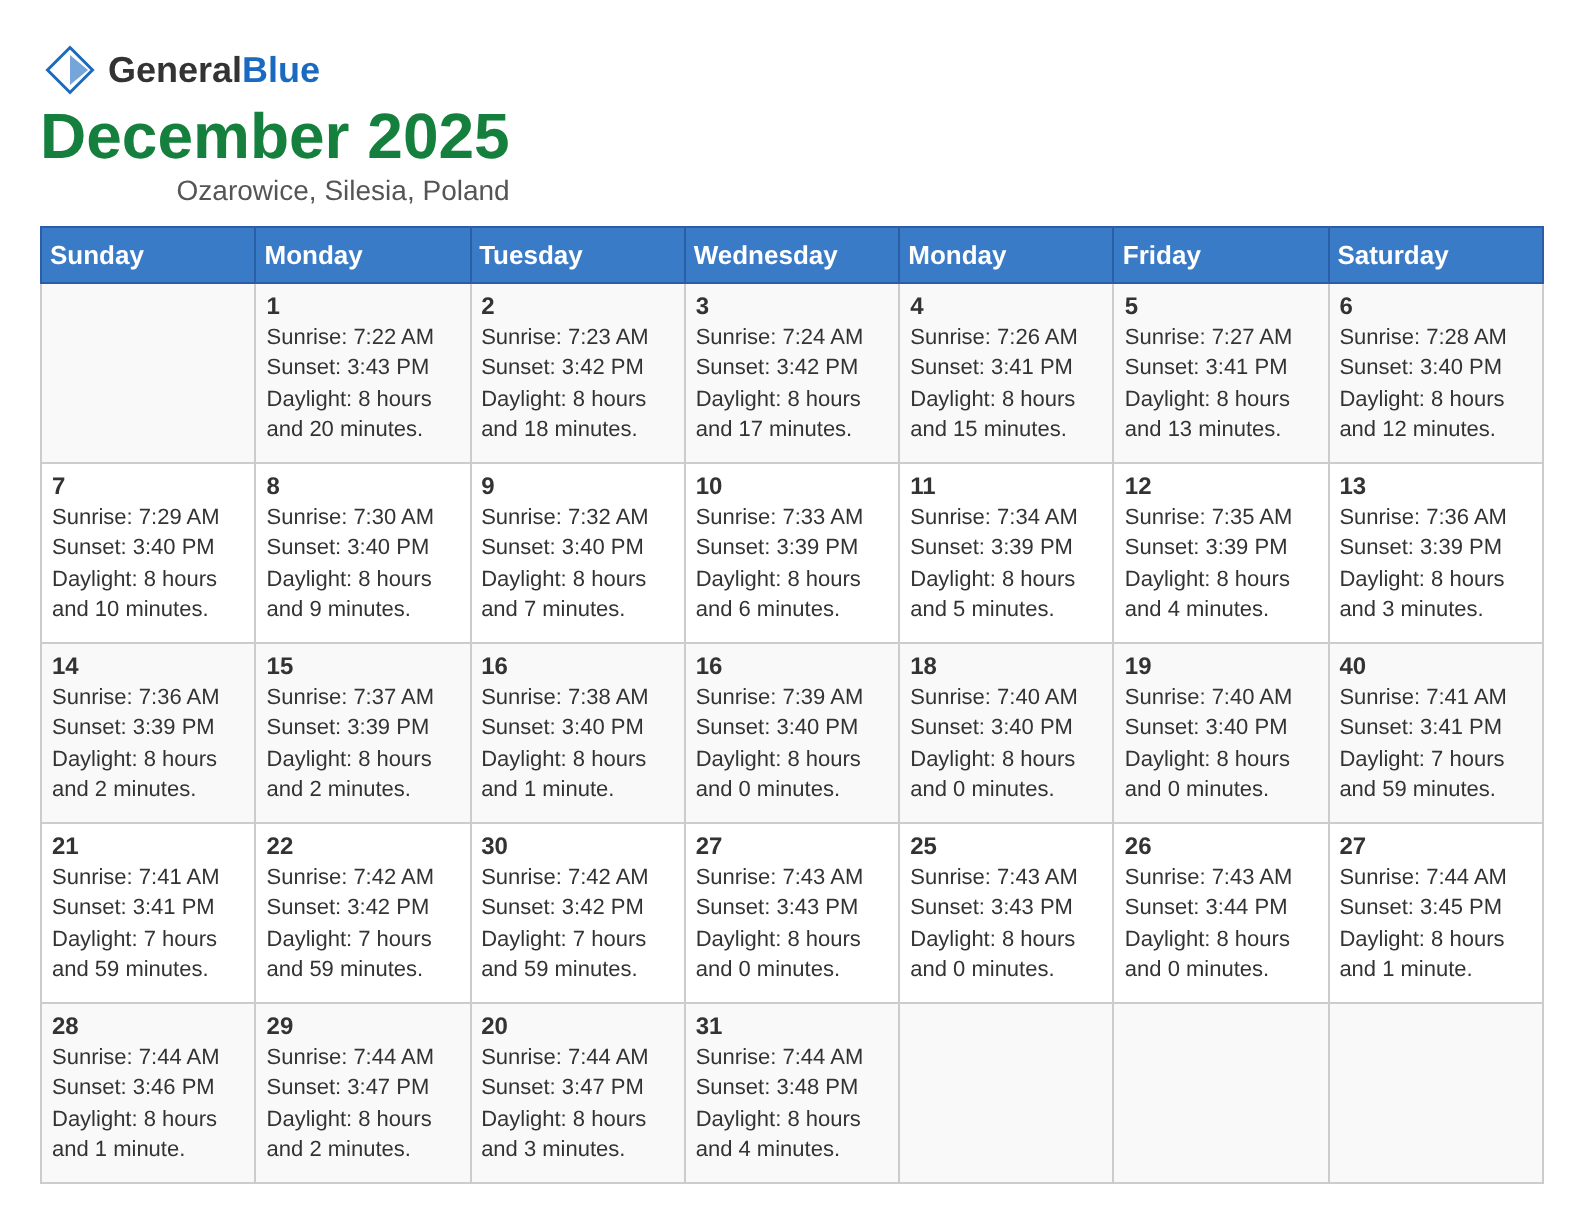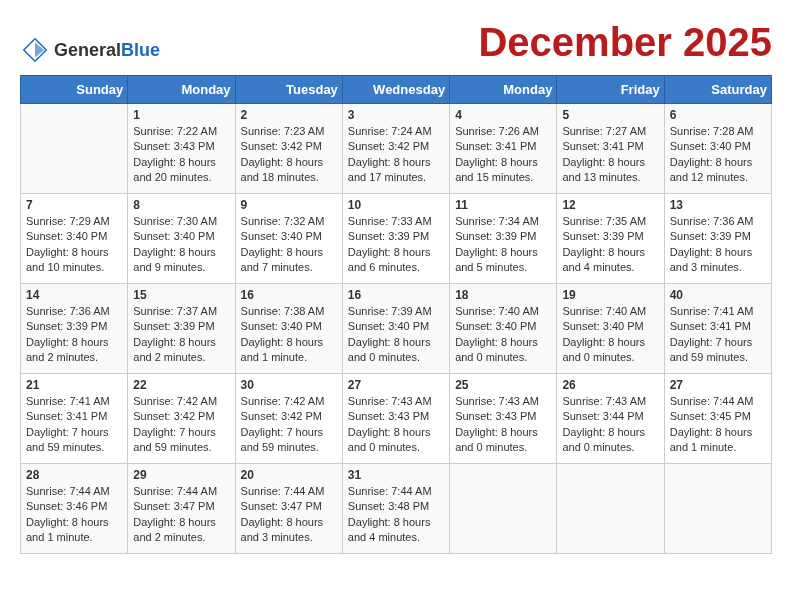--- a/index.html
+++ b/index.html
@@ -6,22 +6,23 @@
     body {
       font-family: Arial, sans-serif;
       background: #fff;
       width: 792px;
       min-height: 612px;
       padding: 20px;
     }
     .header {
       display: flex;
       justify-content: space-between;
-      align-items: flex-end;
+      align-items: flex-start;
       margin-bottom: 10px;
+      flex-direction: column;
     }
     .logo {
       display: flex;
       align-items: center;
       gap: 4px;
     }
     .logo-text-general {
       font-size: 18px;
       font-weight: bold;
       color: #333;
@@ -32,40 +33,40 @@
       color: #1a6bbf;
     }
     .logo-icon {
       width: 30px;
       height: 30px;
     }
     .title-area {
       text-align: right;
     }
     .month-title {
-      font-size: 40px;
-      font-weight: bold;
-      color: #b91c1c;
+      font-size: 32px;
+      font-weight: bold;
+      color: #15803d;
     }
     .location {
       font-size: 14px;
       color: #555;
     }
     table {
       width: 100%;
       border-collapse: collapse;
       border: 1px solid #ccc;
     }
     thead tr th {
       background-color: #3a7bc8;
       color: #fff;
       font-size: 13px;
       font-weight: bold;
       padding: 6px 4px;
-      text-align: right;
+      text-align: left;
       border: 1px solid #2a5fa8;
     }
     tbody tr td {
       vertical-align: top;
       border: 1px solid #ccc;
       padding: 4px 5px;
       font-size: 10px;
       color: #333;
       width: calc(100% / 7);
       min-height: 80px;
@@ -96,20 +97,21 @@
     <svg class="logo-icon" viewBox="0 0 40 40" xmlns="http://www.w3.org/2000/svg">
       <polygon points="20,5 35,20 20,35 5,20" fill="none" stroke="#1a6bbf" stroke-width="2"></polygon>
       <polygon points="20,10 32,20 20,30" fill="#1a6bbf" opacity="0.6"></polygon>
     </svg>
     <div>
       <span class="logo-text-general">General</span><span class="logo-text-blue">Blue</span>
     </div>
   </div>
   <div class="title-area">
     <div class="month-title">December 2025</div>
+    <div class="location">Ozarowice, Silesia, Poland</div>
   </div>
 </div>
 
 <table>
   <thead>
     <tr>
     <th>Sunday</th>
         <th>Monday</th>
         <th>Tuesday</th>
         <th>Wednesday</th>

